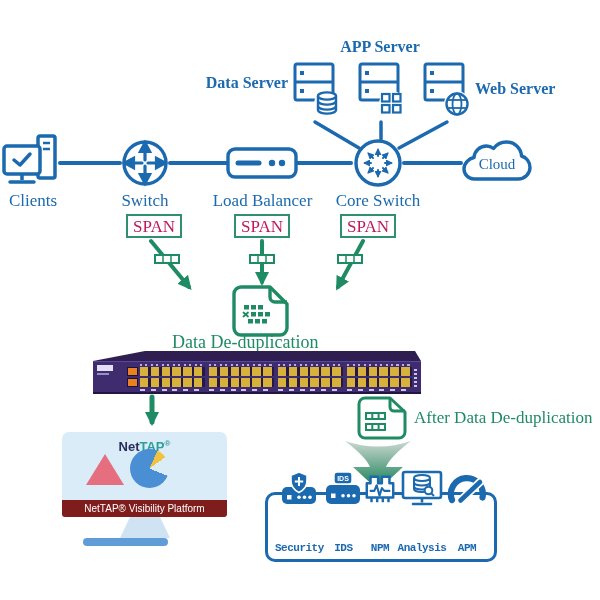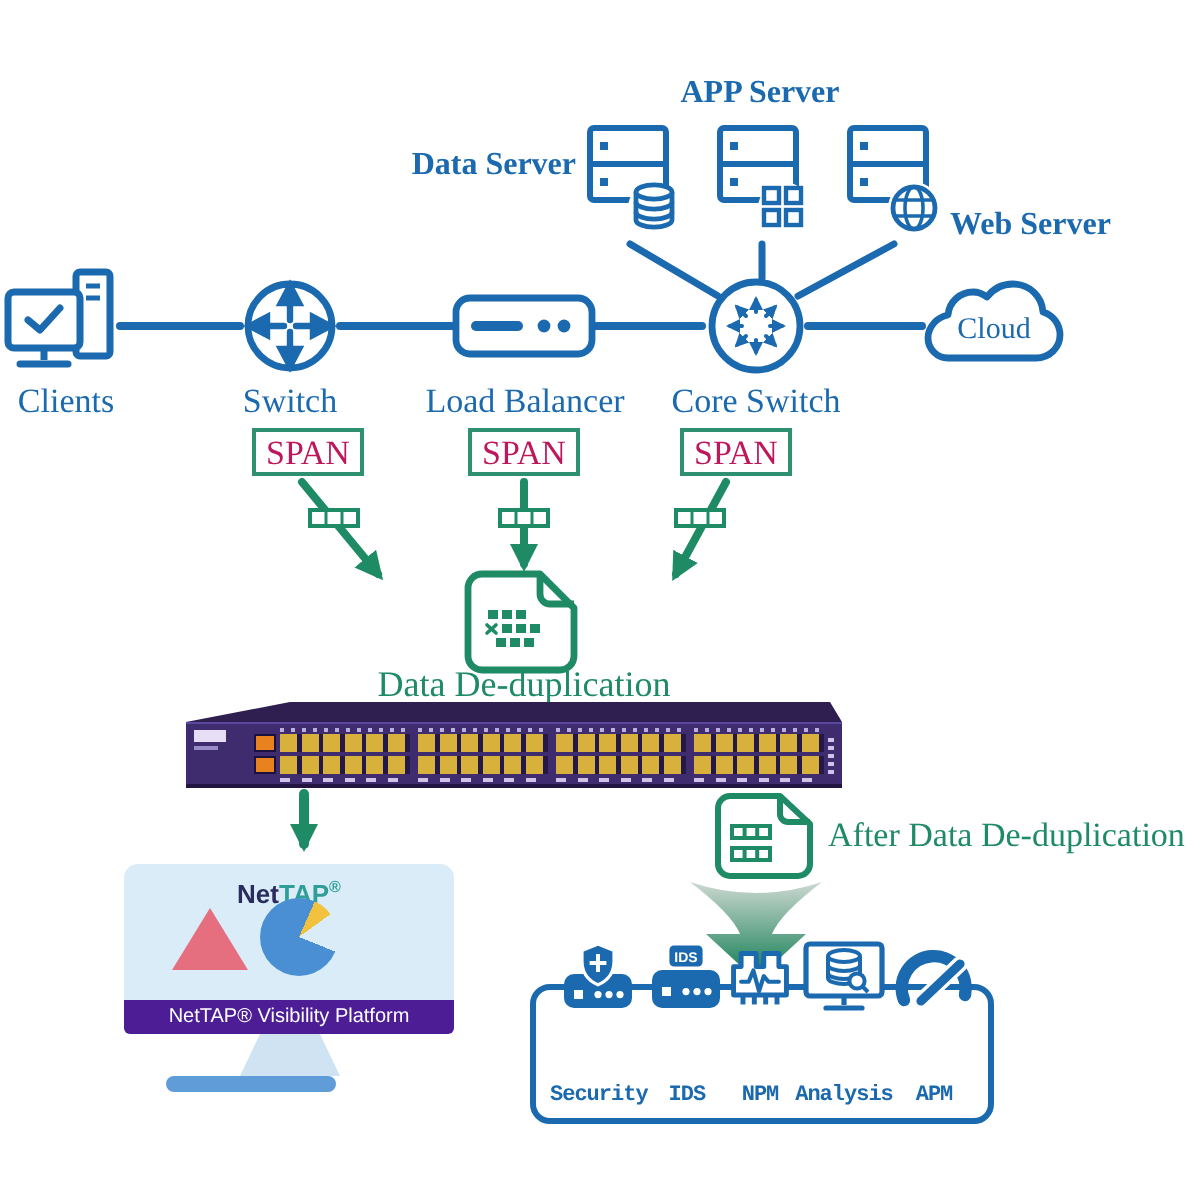--- a/index.html
+++ b/index.html
@@ -34,21 +34,21 @@
               border-radius:7px 7px 3px 3px;}
   .mon-logo{position:absolute;left:0;top:7px;width:100%;text-align:center;
             font-family:"Liberation Sans", sans-serif;font-size:13px;font-weight:bold;}
   .mon-logo .net{color:#2b2c5e;} .mon-logo .tap{color:#2f9e98;}
   .mon-logo .reg{color:#2f9e98;font-size:8px;vertical-align:super;}
   .mon-tri{position:absolute;left:24px;top:22px;width:0;height:0;
            border-left:19px solid transparent;border-right:19px solid transparent;
            border-bottom:31px solid #e56e7f;}
   .mon-pie{position:absolute;left:68px;top:17px;width:39px;height:39px;border-radius:50%;
            background:conic-gradient(#4a8fd3 0deg 24deg,#f2c13e 24deg 54deg,#d9ecf8 54deg 112deg,#4a8fd3 112deg 360deg);}
-  .mon-bar{position:absolute;left:0;bottom:0;width:100%;height:17px;background:#4c1d95;
+  .mon-bar{position:absolute;left:0;bottom:0;width:100%;height:17px;background:#7f1d1d;
            border-radius:0 0 3px 3px;color:#fff;text-align:center;line-height:17px;
            font-family:"Liberation Sans", sans-serif;font-size:10px;}
   .mon-stand{position:absolute;left:120px;top:517px;width:50px;height:21px;background:#cfe3f3;
              clip-path:polygon(20% 0,80% 0,100% 100%,0 100%);}
   .mon-base{position:absolute;left:83px;top:538px;width:85px;height:8px;background:#5f9cd8;border-radius:4px;}
   
   .tools{position:absolute;left:265px;top:492px;width:232px;height:70px;border:3px solid #1b69ae;
          border-radius:10px;box-sizing:border-box;display:flex;align-items:flex-end;
          justify-content:space-between;padding:6px 7px 5px 7px;}
   .tool{display:flex;flex-direction:column;align-items:center;gap:2px;}
@@ -203,21 +203,21 @@
     <rect x="7" y="11" width="4" height="4" fill="#1b69ae"></rect>
       <rect x="7" y="29" width="4" height="4" fill="#1b69ae"></rect>
     <circle cx="34" cy="44" r="13" fill="#ffffff"></circle>
     <g fill="none" stroke="#1b69ae">
       <circle cx="34" cy="44" r="10.5" stroke-width="2.4" fill="#ffffff"></circle>
       <ellipse cx="34" cy="44" rx="4.5" ry="10.5" stroke-width="1.8"></ellipse>
       <line x1="24.5" y1="40" x2="43.5" y2="40" stroke-width="1.8"></line>
       <line x1="24.5" y1="48" x2="43.5" y2="48" stroke-width="1.8"></line>
     </g>
   </svg>
-  <div class="srvlbl" style="left:475px;top:80px;width:90px;margin-top:24px;">Web Server</div>
+  <div class="srvlbl" style="left:475px;top:80px;width:90px;">Web Server</div>
 
   <div class="spanbox" style="left:126px;top:214px;">SPAN</div>
   <div class="spanbox" style="left:234px;top:214px;">SPAN</div>
   <div class="spanbox" style="left:340px;top:214px;">SPAN</div>
 
   <svg class="abs" style="left:230px;top:284px;" width="62" height="54" viewBox="0 0 62 54">
     <path d="M11,3 H40 L57,20 V44 a7,7 0 0 1 -7,7 H11 a7,7 0 0 1 -7,-7 V10 a7,7 0 0 1 7,-7 Z" fill="#ffffff" stroke="#1f8b65" stroke-width="3.4" stroke-linejoin="round"></path>
     <path d="M40,3 V13 a5,5 0 0 0 5,5 H57" fill="none" stroke="#1f8b65" stroke-width="3.4" stroke-linejoin="round"></path>
     <g fill="#1f8b65">
       <rect x="14" y="21" width="5" height="4.5"></rect>
@@ -228,21 +228,21 @@
         <rect x="35" y="28" width="5" height="4.5"></rect>
       <rect x="18" y="35" width="5" height="4.5"></rect>
         <rect x="25" y="35" width="5" height="4.5"></rect>
         <rect x="32" y="35" width="5" height="4.5"></rect>
     </g>
     <g stroke="#1f8b65" stroke-width="1.8" stroke-linecap="round">
       <line x1="13.5" y1="28.5" x2="18" y2="32.5"></line>
         <line x1="18" y1="28.5" x2="13.5" y2="32.5"></line>
     </g>
   </svg>
-  <div class="greenlbl" style="left:172px;top:333px;width:180px;text-align:center;font-size:18px;">Data De-duplication</div>
+  <div class="greenlbl" style="left:172px;top:333px;width:180px;font-size:18px;">Data De-duplication</div>
 
   <div>
     <div class="appl-top"></div>
     <div class="appl-front">
       <div class="logoflag"></div>
       <div class="logoline"></div>
       <div class="uport" style="top:5px;"></div>
       <div class="uport" style="top:16px;"></div>
       <div class="pgroup" style="left:47px;">
         <div class="pled"></div>

